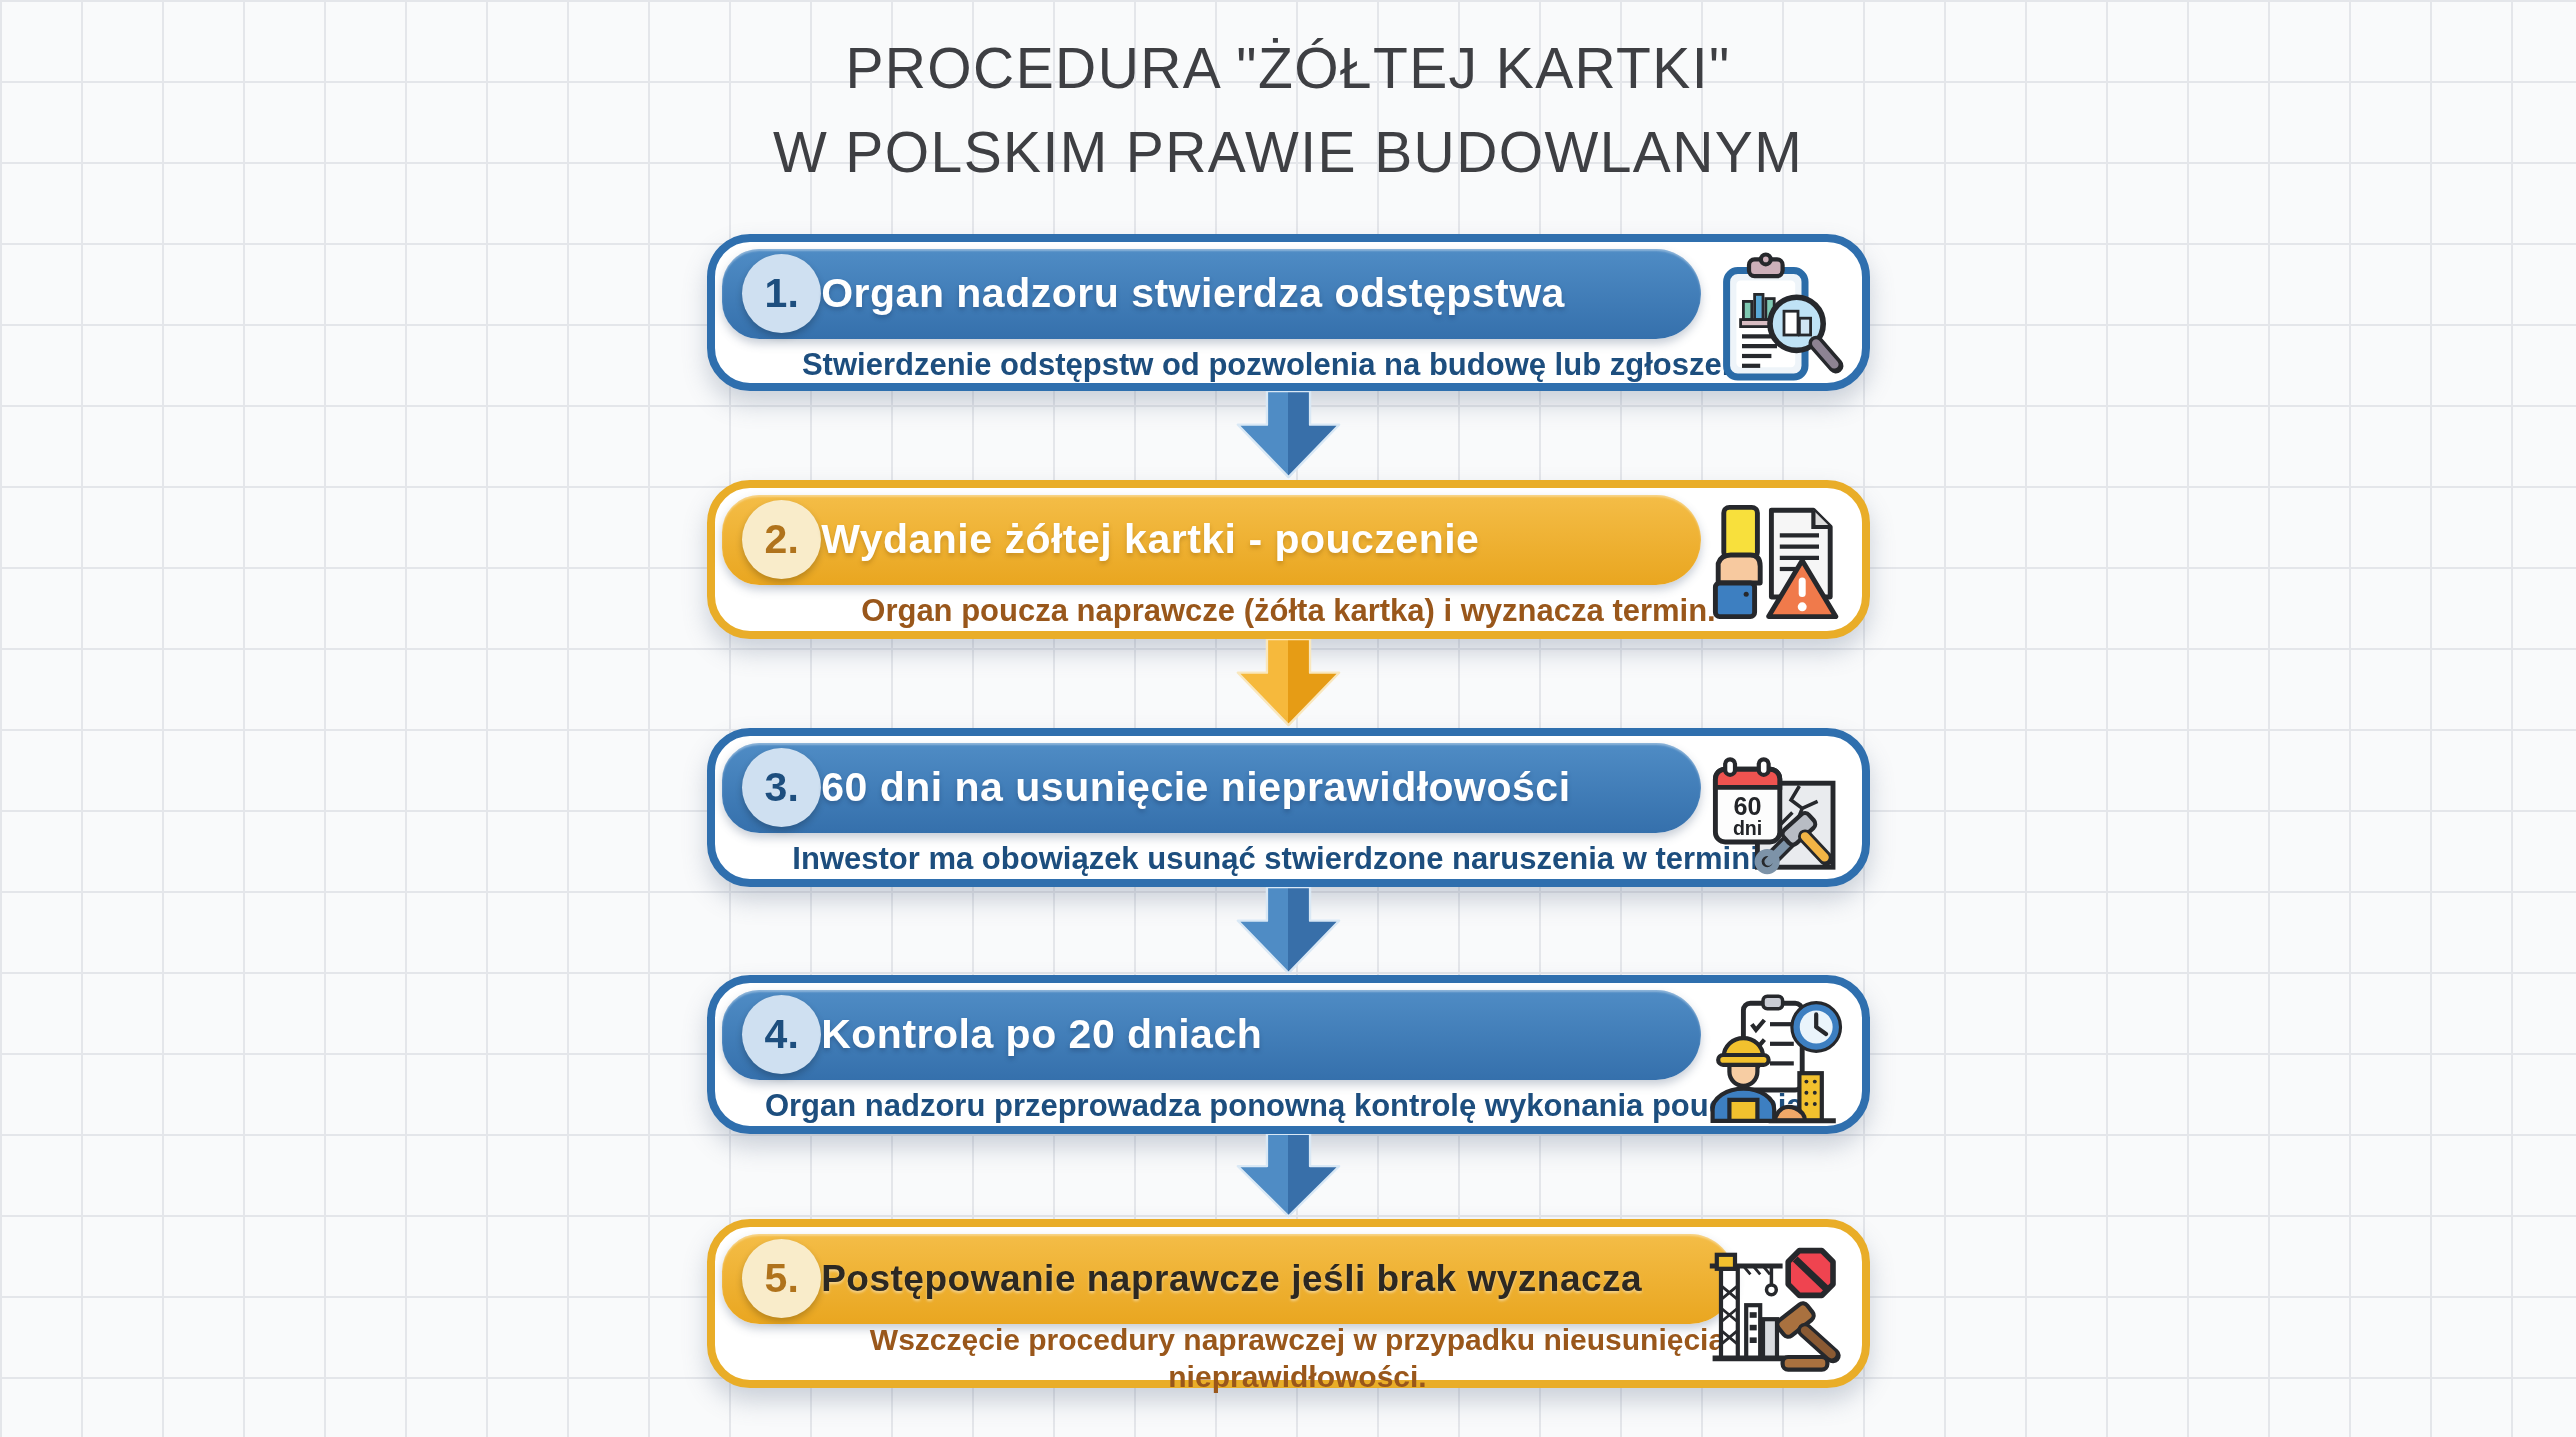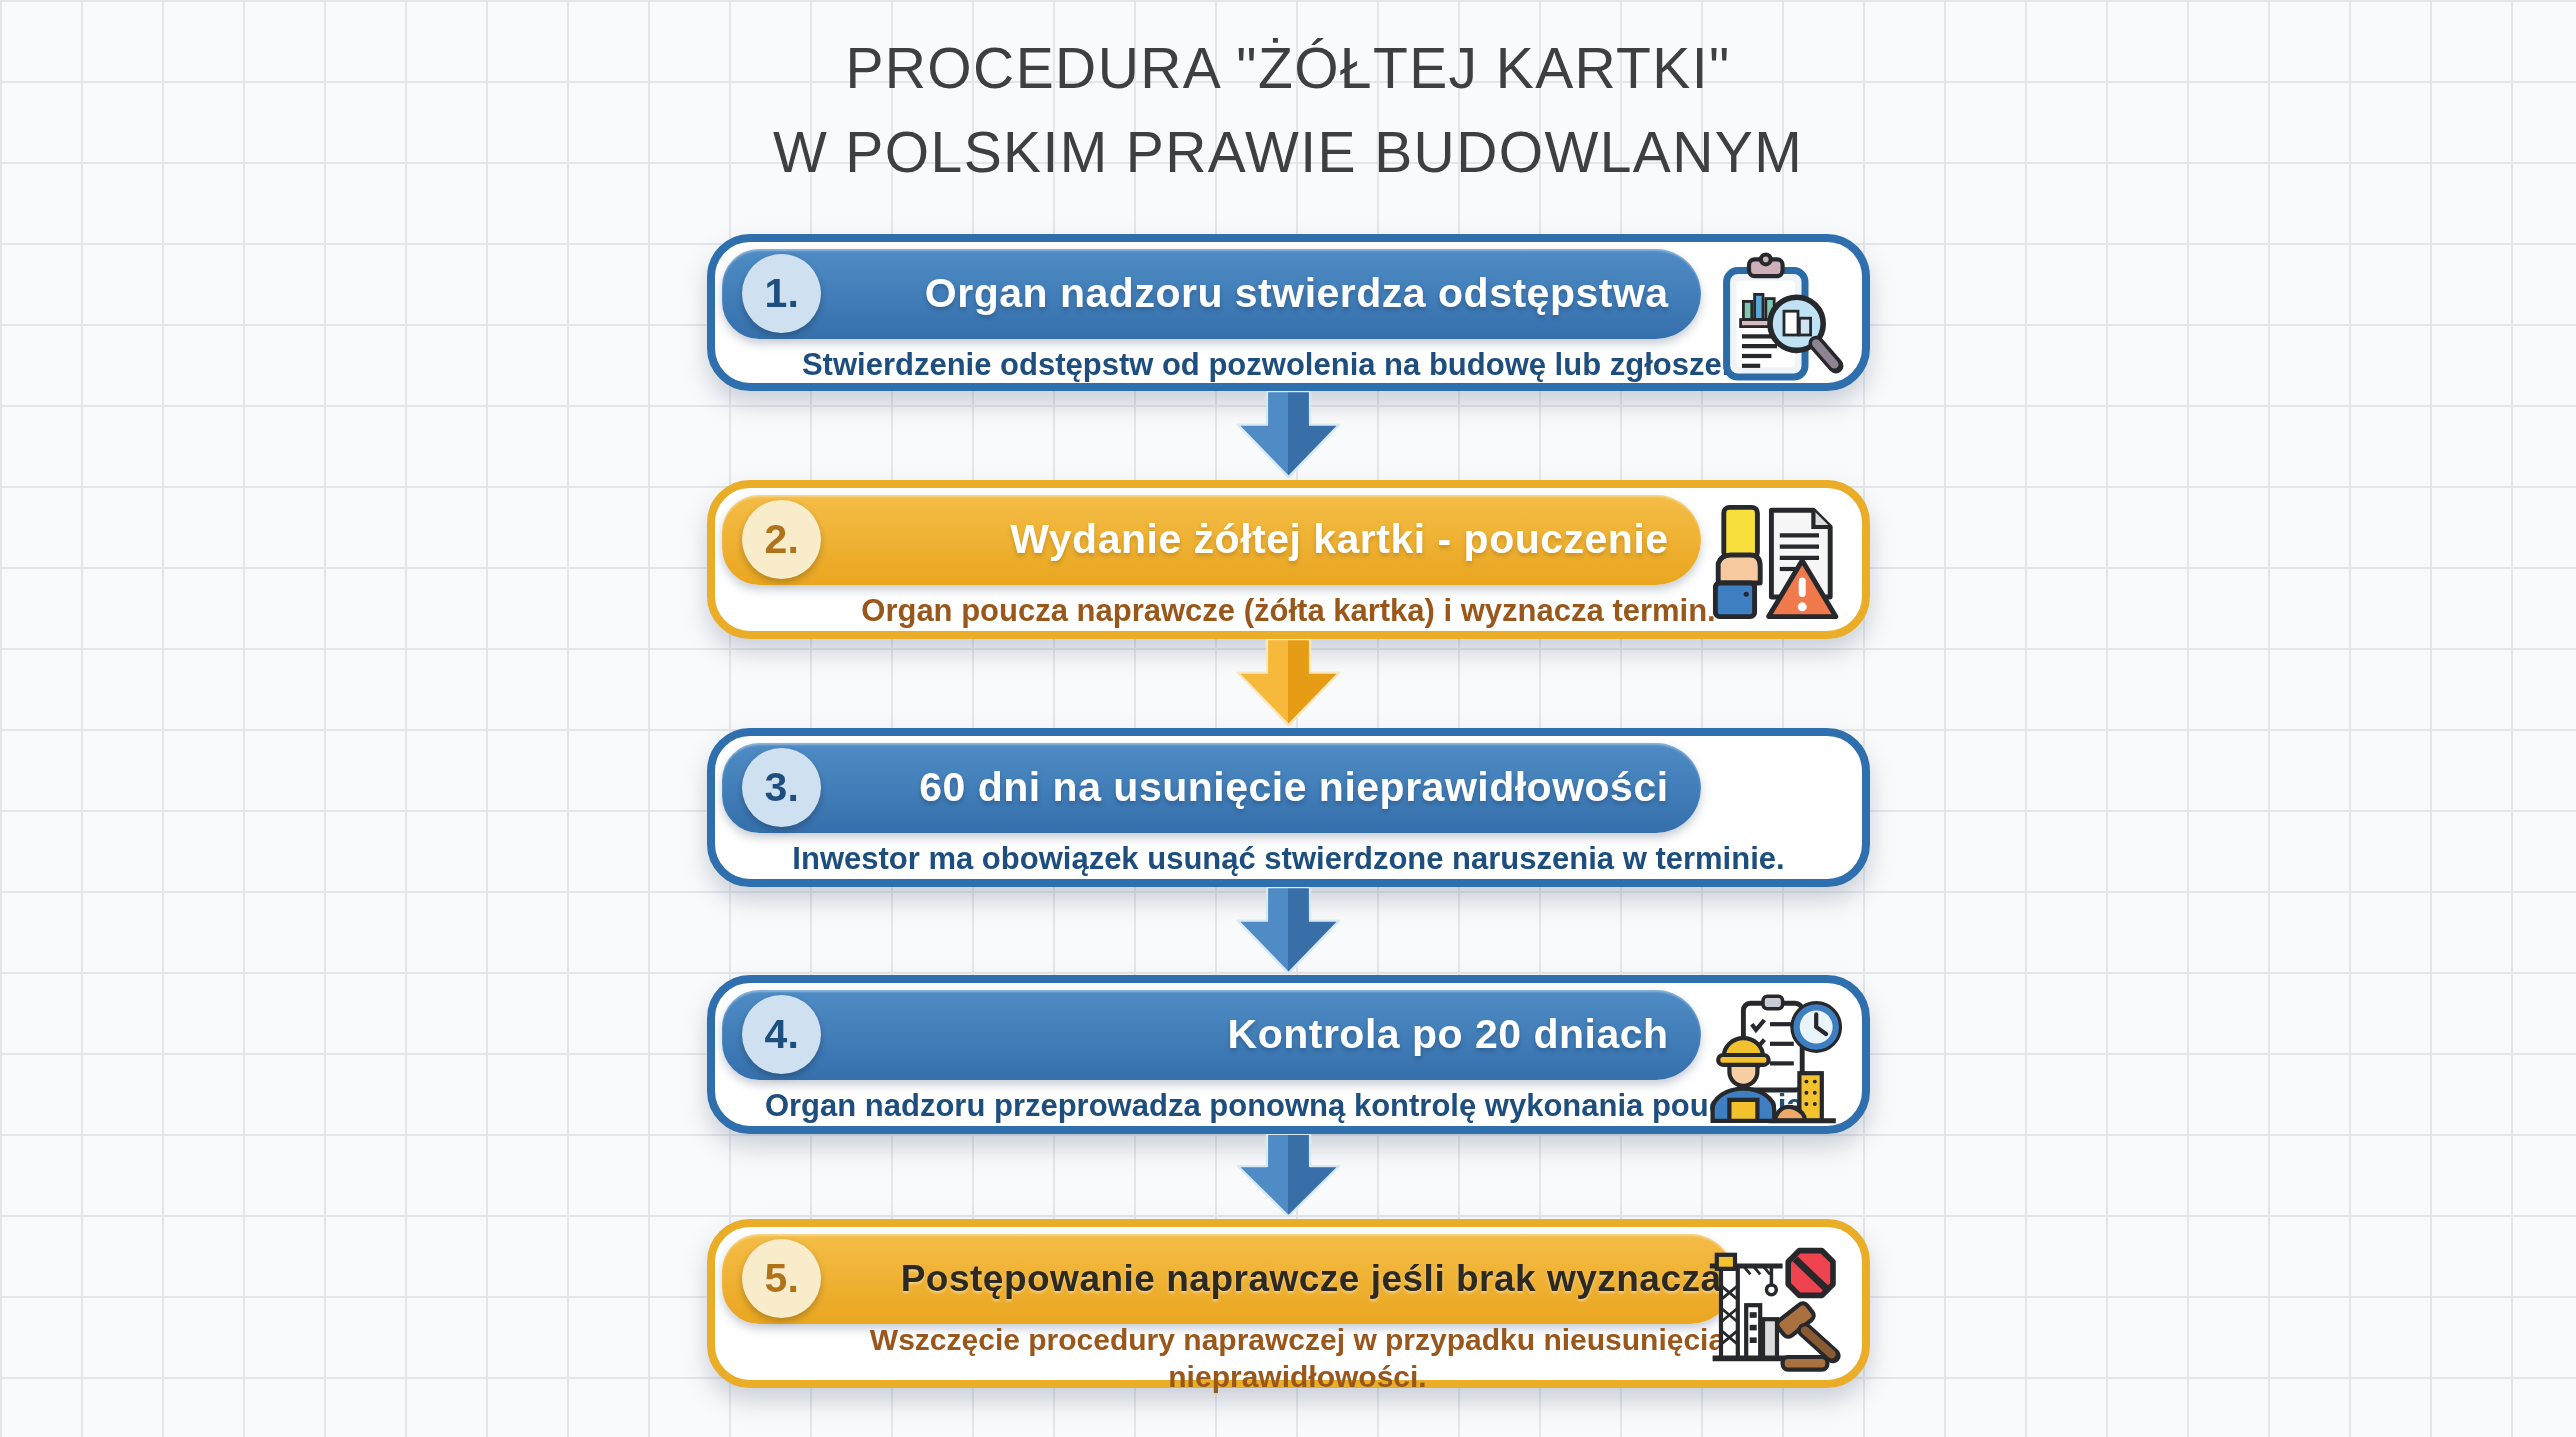--- a/index.html
+++ b/index.html
@@ -45,21 +45,21 @@
   .step.yellow .badge{background:var(--yellow-badge,#f9ecca);color:var(--yellow-number,#b0731c)}
   .step.yellow .step-sub{color:var(--yellow-text,#99571b)}
 
   .badge{
     width:79px;height:79px;border-radius:50%;margin-left:20.6px;flex:0 0 auto;
     display:flex;align-items:center;justify-content:center;
     font-size:41px;font-weight:bold;
     box-shadow:0 3.7px 7.5px rgba(0,0,0,.22);
   }
   .step-title{
-    flex:1;text-align:right;margin:0;padding-right:32px;
+    flex:1;text-align:left;margin:0;padding-right:32px;
     font-size:41px;font-weight:700;letter-spacing:0.5px;color:#ffffff;
     text-shadow:0 2.8px 4.7px rgba(25,55,95,.35);
   }
   .s2 .step-title{text-shadow:0 2.8px 4.7px rgba(150,100,15,.40)}
   .s5 .step-title{color:var(--step5-title,#2c2822);font-size:37px;padding-right:13px;text-shadow:0 1.9px 2.8px rgba(255,255,255,.45)}
 
   .step-sub{
     position:absolute;left:22.5px;right:22.5px;top:105px;margin:0;
     text-align:center;font-size:31px;font-weight:700;
   }
@@ -171,20 +171,40 @@
   </div>
 
   <section class="step s3 blue">
     <div class="pill">
       <div class="badge">
         <span>3.</span>
       </div>
       <h2 class="step-title">60 dni na usunięcie nieprawidłowości</h2>
     </div>
     <p class="step-sub">Inwestor ma obowiązek usunąć stwierdzone naruszenia w terminie.</p>
+    <div class="icon">
+      <svg viewBox="0 0 100 100">
+        <rect x="36" y="28" width="54" height="60" fill="#e9ebee" stroke="#26282c" stroke-width="3.5"></rect>
+        <path d="M66 30 l-6 10 l8 6 l-4 10 M68 46 l11 -5 M61 49 l-9 9" fill="none" stroke="#26282c" stroke-width="2.5"></path>
+        <line x1="44" y1="84" x2="64" y2="64" stroke="#26282c" stroke-width="11" stroke-linecap="round"></line>
+        <line x1="44" y1="84" x2="64" y2="64" stroke="#7d93a8" stroke-width="6" stroke-linecap="round"></line>
+        <circle cx="43" cy="84" r="6.5" fill="none" stroke="#7d93a8" stroke-width="5"></circle>
+        <g transform="rotate(-42 66 61)">
+          <rect x="54" y="54" width="24" height="13" rx="4" fill="#b8bcc4" stroke="#26282c" stroke-width="3"></rect>
+        </g>
+        <line x1="70" y1="66" x2="85" y2="82" stroke="#26282c" stroke-width="10" stroke-linecap="round"></line>
+        <line x1="70" y1="66" x2="84" y2="81" stroke="#f2b445" stroke-width="6" stroke-linecap="round"></line>
+        <rect x="6" y="18" width="46" height="52" rx="7" fill="#fdfdfd" stroke="#26282c" stroke-width="3.5"></rect>
+        <path d="M6 31 v-6 a7 7 0 0 1 7 -7 h32 a7 7 0 0 1 7 7 v6 z" fill="#ef5350" stroke="#26282c" stroke-width="3.5"></path>
+        <rect x="13" y="11" width="7" height="11" rx="3.5" fill="#ffffff" stroke="#26282c" stroke-width="3"></rect>
+        <rect x="37" y="11" width="7" height="11" rx="3.5" fill="#ffffff" stroke="#26282c" stroke-width="3"></rect>
+        <text x="29" y="51" font-size="18" font-weight="bold" text-anchor="middle" fill="#222428">60</text>
+        <text x="29" y="65" font-size="14" font-weight="bold" text-anchor="middle" fill="#222428">dni</text>
+      </svg>
+    </div>
   </section>
 
   <div class="arrow a3">
     <svg viewBox="0 0 112 94" preserveAspectRatio="none">
       <polygon points="33,0 79,0 79,36 110,36 56,92 2,36 33,36" stroke-width="2.5" stroke-linejoin="round" fill="url(#grad-blue)" stroke="#d9e8f5"></polygon>
     </svg>
   </div>
 
   <section class="step s4 blue">
     <div class="pill">

